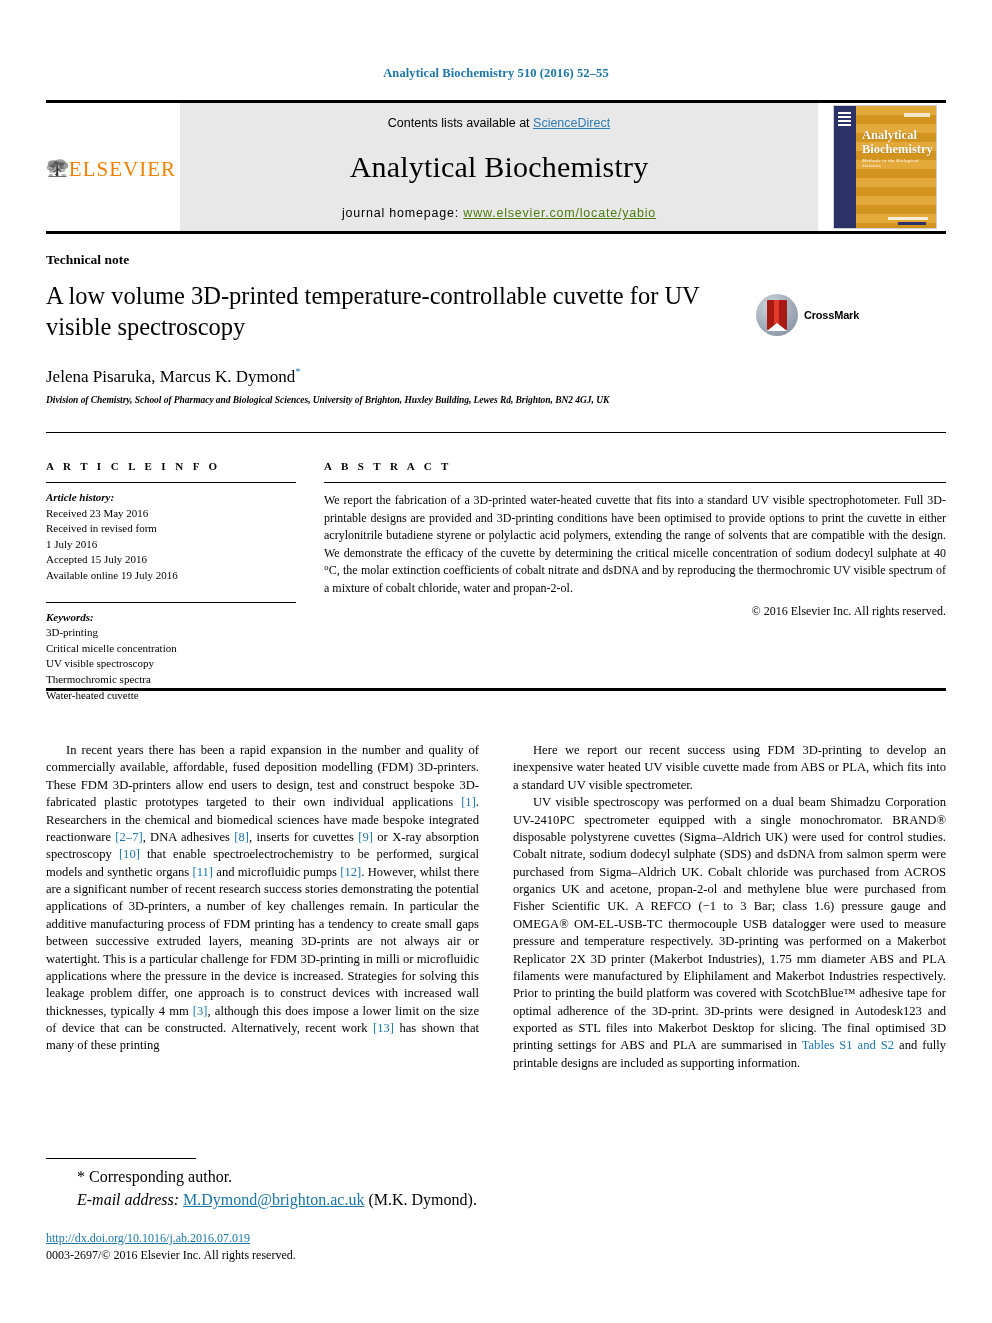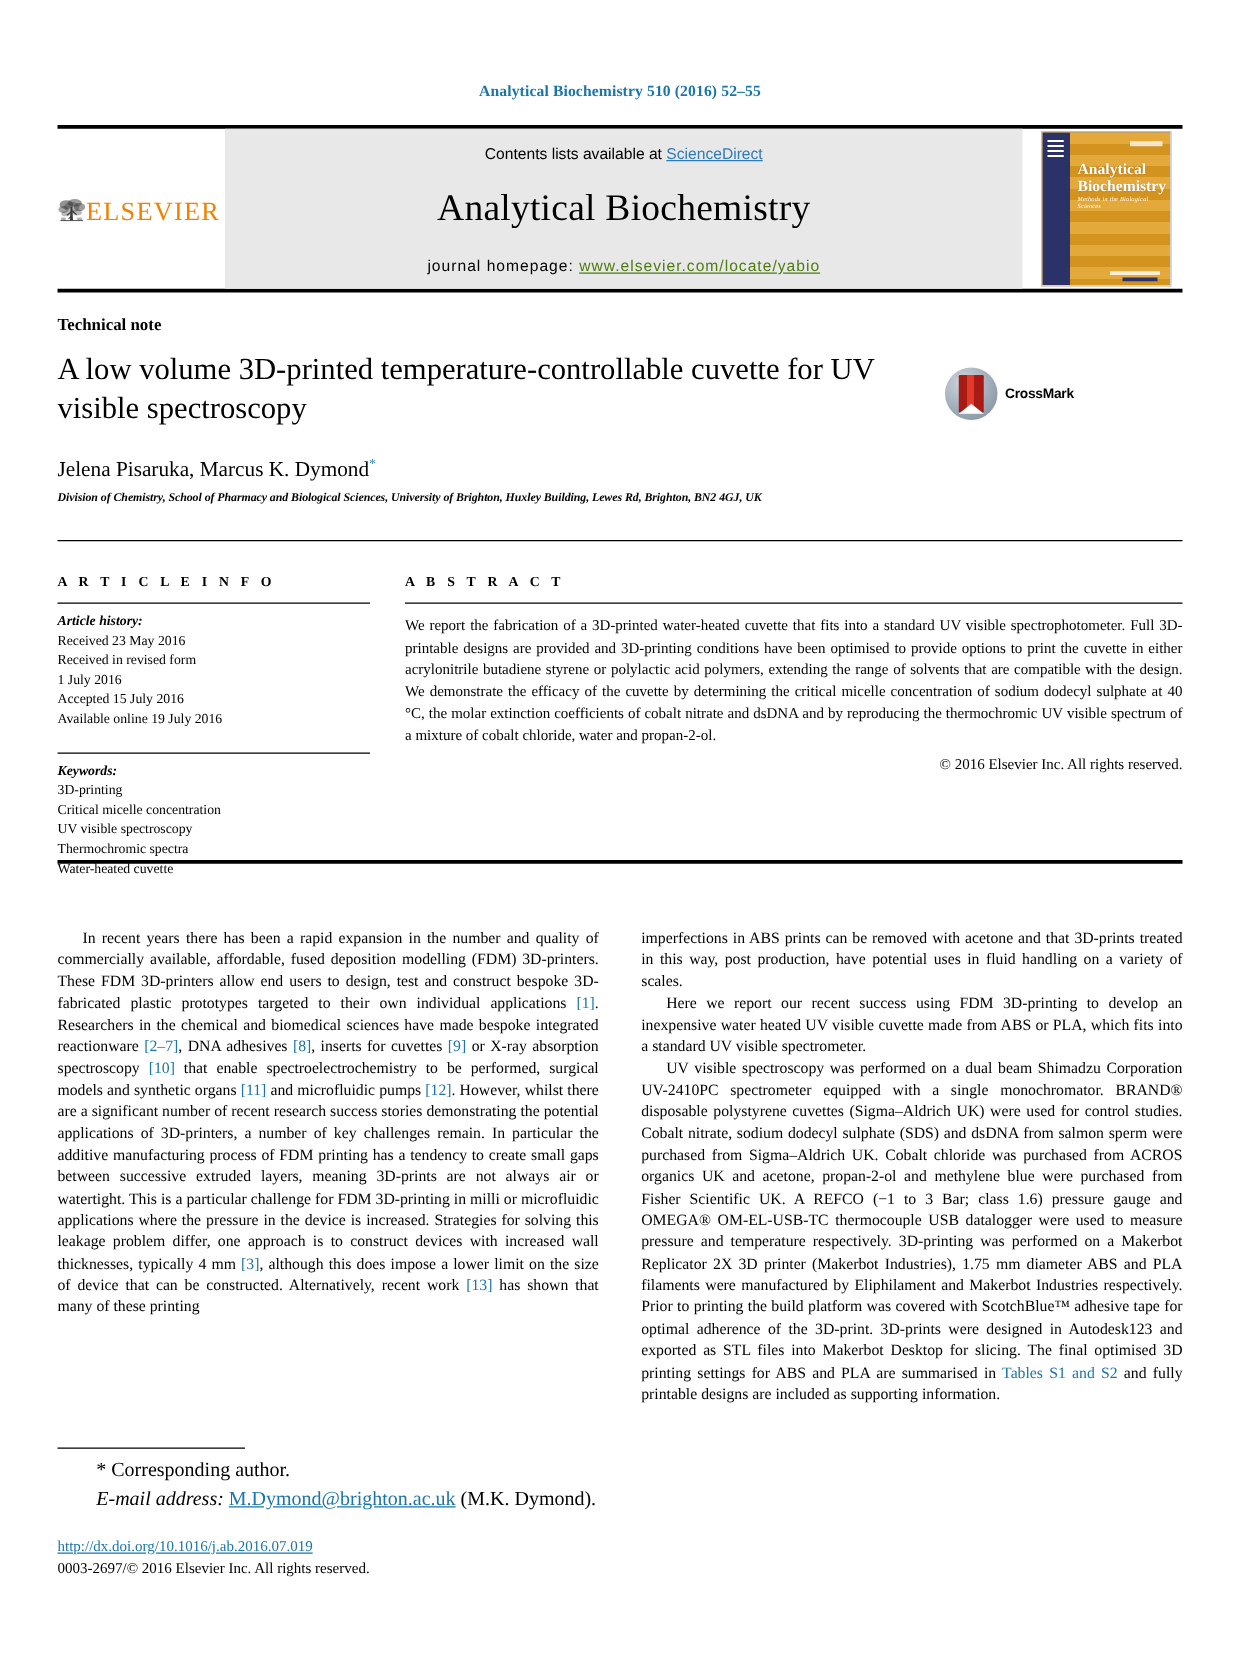--- a/index.html
+++ b/index.html
@@ -483,21 +483,20 @@
 
   <div class="body-cols">
 
     <div class="bcol">
       <p class="indent"><span>In recent years there has been a rapid expansion in the number and quality of commercially available, affordable, fused deposition modelling (FDM) 3D-printers. These FDM 3D-printers allow end users to design, test and construct bespoke 3D-fabricated plastic prototypes targeted to their own individual applications </span><span class="ref">[1]</span><span>. Researchers in the chemical and biomedical sciences have made bespoke integrated reactionware </span><span class="ref">[2–7]</span><span>, DNA adhesives </span><span class="ref">[8]</span><span>, inserts for cuvettes </span><span class="ref">[9]</span><span> or X-ray absorption spectroscopy </span><span class="ref">[10]</span><span> that enable spectroelectrochemistry to be performed, surgical models and synthetic organs </span><span class="ref">[11]</span><span> and microfluidic pumps </span><span class="ref">[12]</span><span>. However, whilst there are a significant number of recent research success stories demonstrating the potential applications of 3D-printers, a number of key challenges remain. In particular the additive manufacturing process of FDM printing has a tendency to create small gaps between successive extruded layers, meaning 3D-prints are not always air or watertight. This is a particular challenge for FDM 3D-printing in milli or microfluidic applications where the pressure in the device is increased. Strategies for solving this leakage problem differ, one approach is to construct devices with increased wall thicknesses, typically 4 mm </span><span class="ref">[3]</span><span>, although this does impose a lower limit on the size of device that can be constructed. Alternatively, recent work </span><span class="ref">[13]</span><span> has shown that many of these printing</span></p>
     </div>
 
     <div class="bgap"></div>
 
     <div class="bcol">
-      <p>imperfections in ABS prints can be removed with acetone and that 3D-prints treated in this way, post production, have potential uses in fluid handling on a variety of scales.</p>
       <p class="indent">Here we report our recent success using FDM 3D-printing to develop an inexpensive water heated UV visible cuvette made from ABS or PLA, which fits into a standard UV visible spectrometer.</p>
       <p class="indent"><span>UV visible spectroscopy was performed on a dual beam Shimadzu Corporation UV-2410PC spectrometer equipped with a single monochromator. BRAND® disposable polystyrene cuvettes (Sigma–Aldrich UK) were used for control studies. Cobalt nitrate, sodium dodecyl sulphate (SDS) and dsDNA from salmon sperm were purchased from Sigma–Aldrich UK. Cobalt chloride was purchased from ACROS organics UK and acetone, propan-2-ol and methylene blue were purchased from Fisher Scientific UK. A REFCO (−1 to 3 Bar; class 1.6) pressure gauge and OMEGA® OM-EL-USB-TC thermocouple USB datalogger were used to measure pressure and temperature respectively. 3D-printing was performed on a Makerbot Replicator 2X 3D printer (Makerbot Industries), 1.75 mm diameter ABS and PLA filaments were manufactured by Eliphilament and Makerbot Industries respectively. Prior to printing the build platform was covered with ScotchBlue™ adhesive tape for optimal adherence of the 3D-print. 3D-prints were designed in Autodesk123 and exported as STL files into Makerbot Desktop for slicing. The final optimised 3D printing settings for ABS and PLA are summarised in </span><span class="link">Tables S1 and S2</span><span> and fully printable designs are included as supporting information.</span></p>
     </div>
 
   </div>
 
   <div class="footnote">
     <div class="fn-rule"></div>
     <div class="fn-line">
       <span>*</span>

